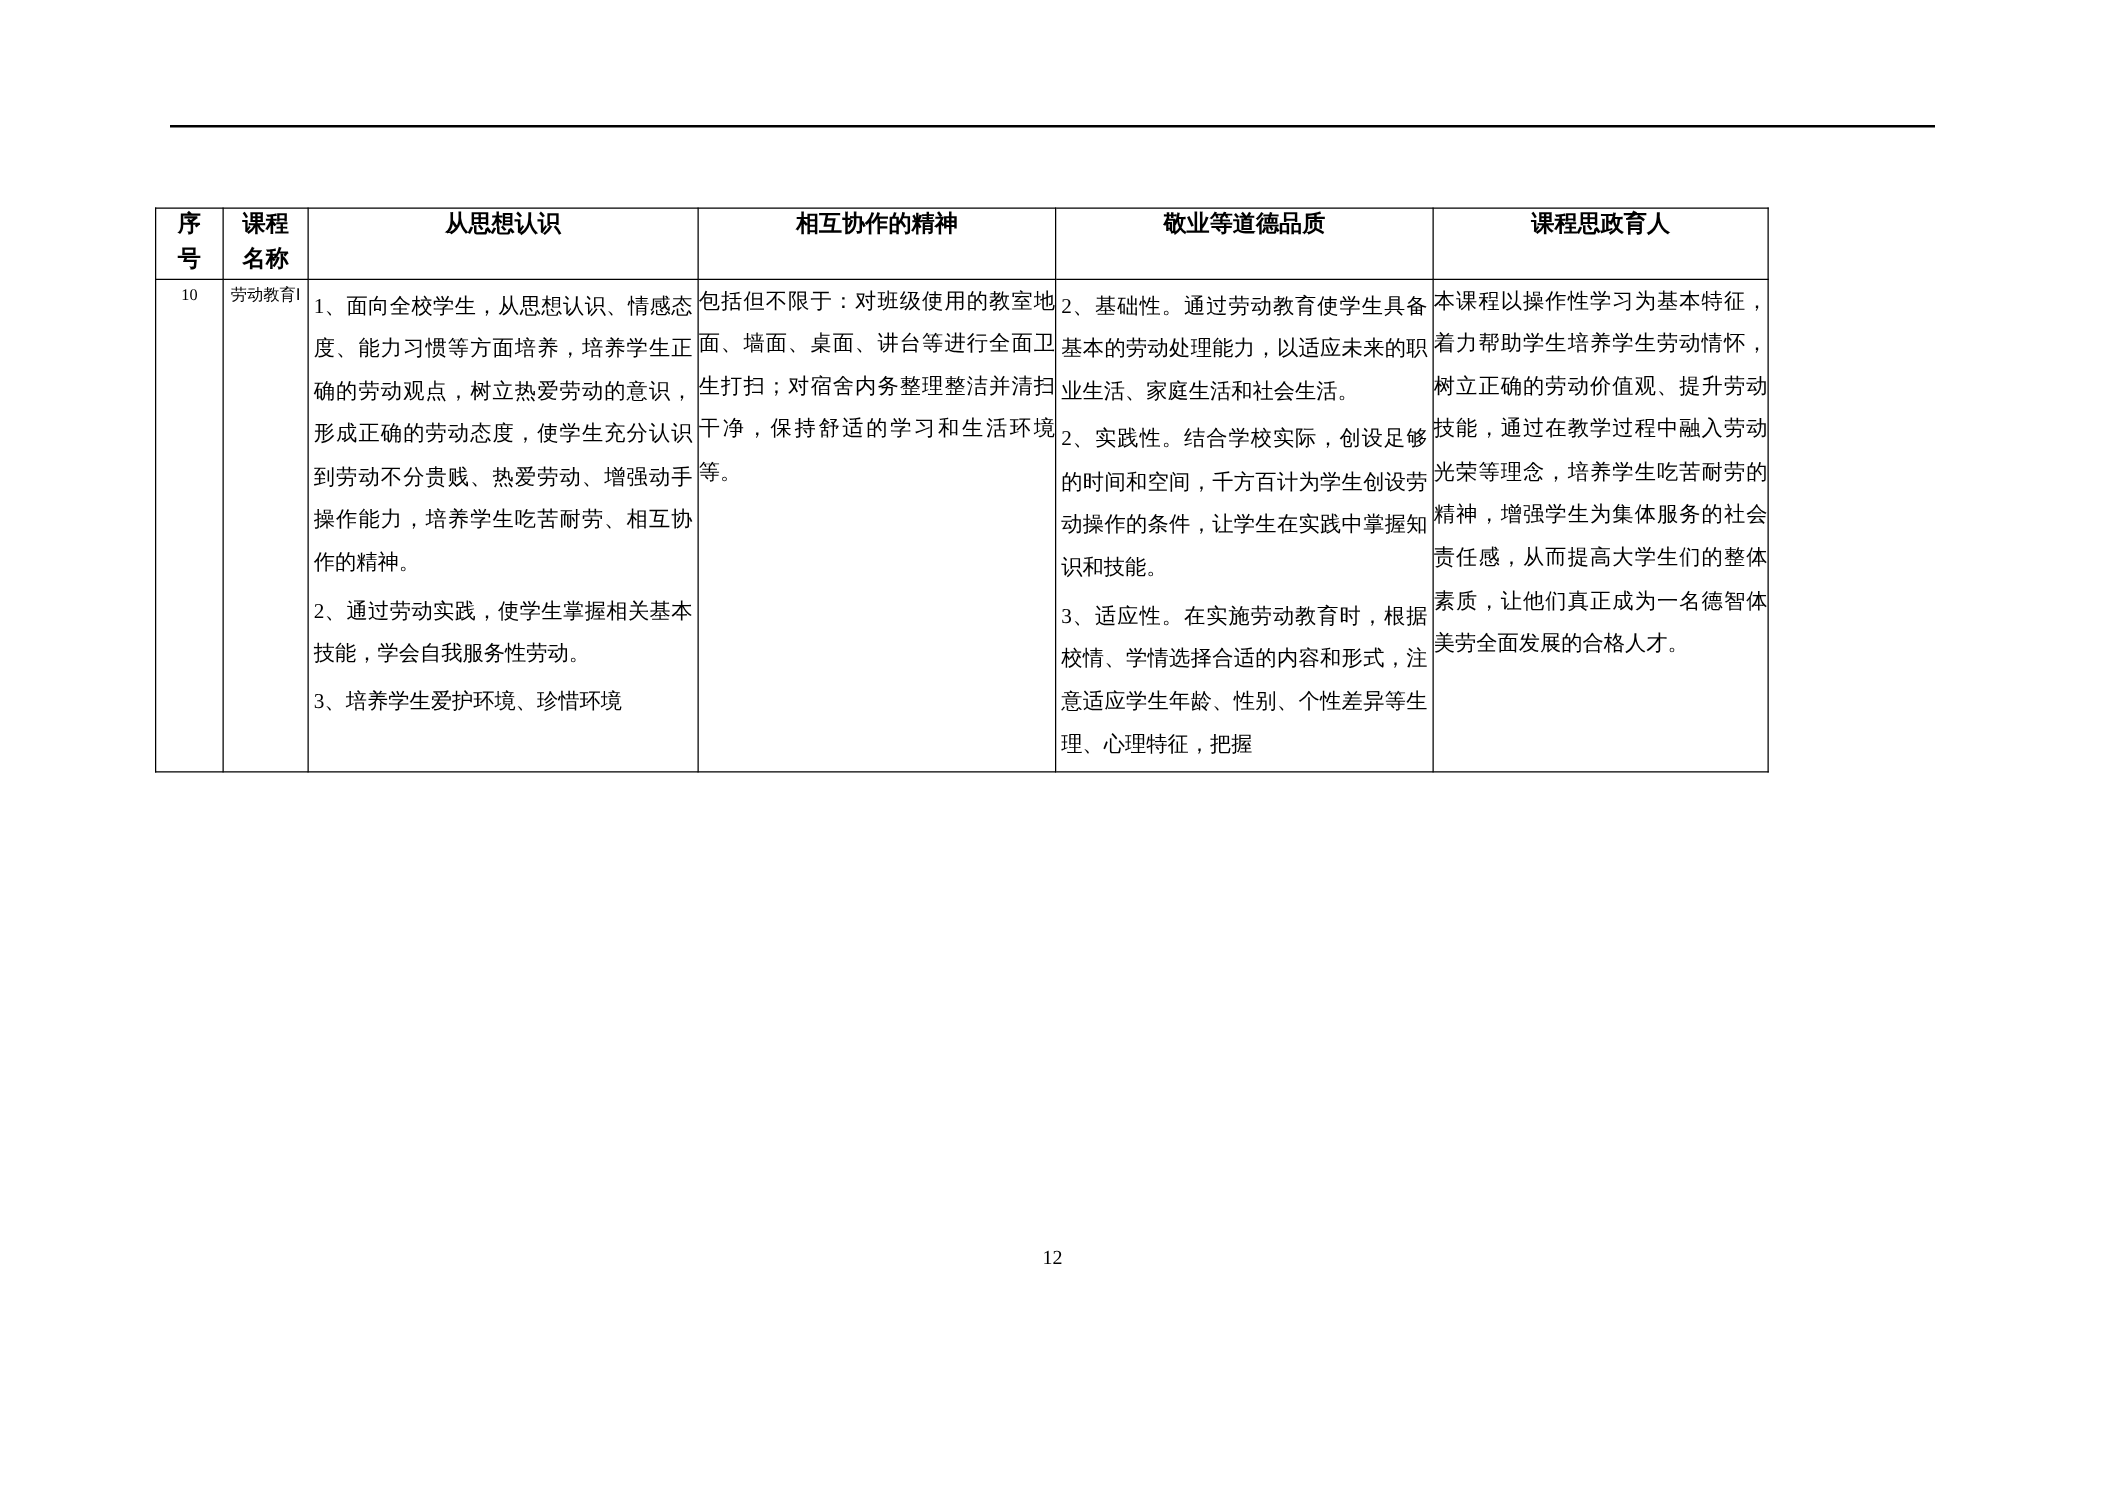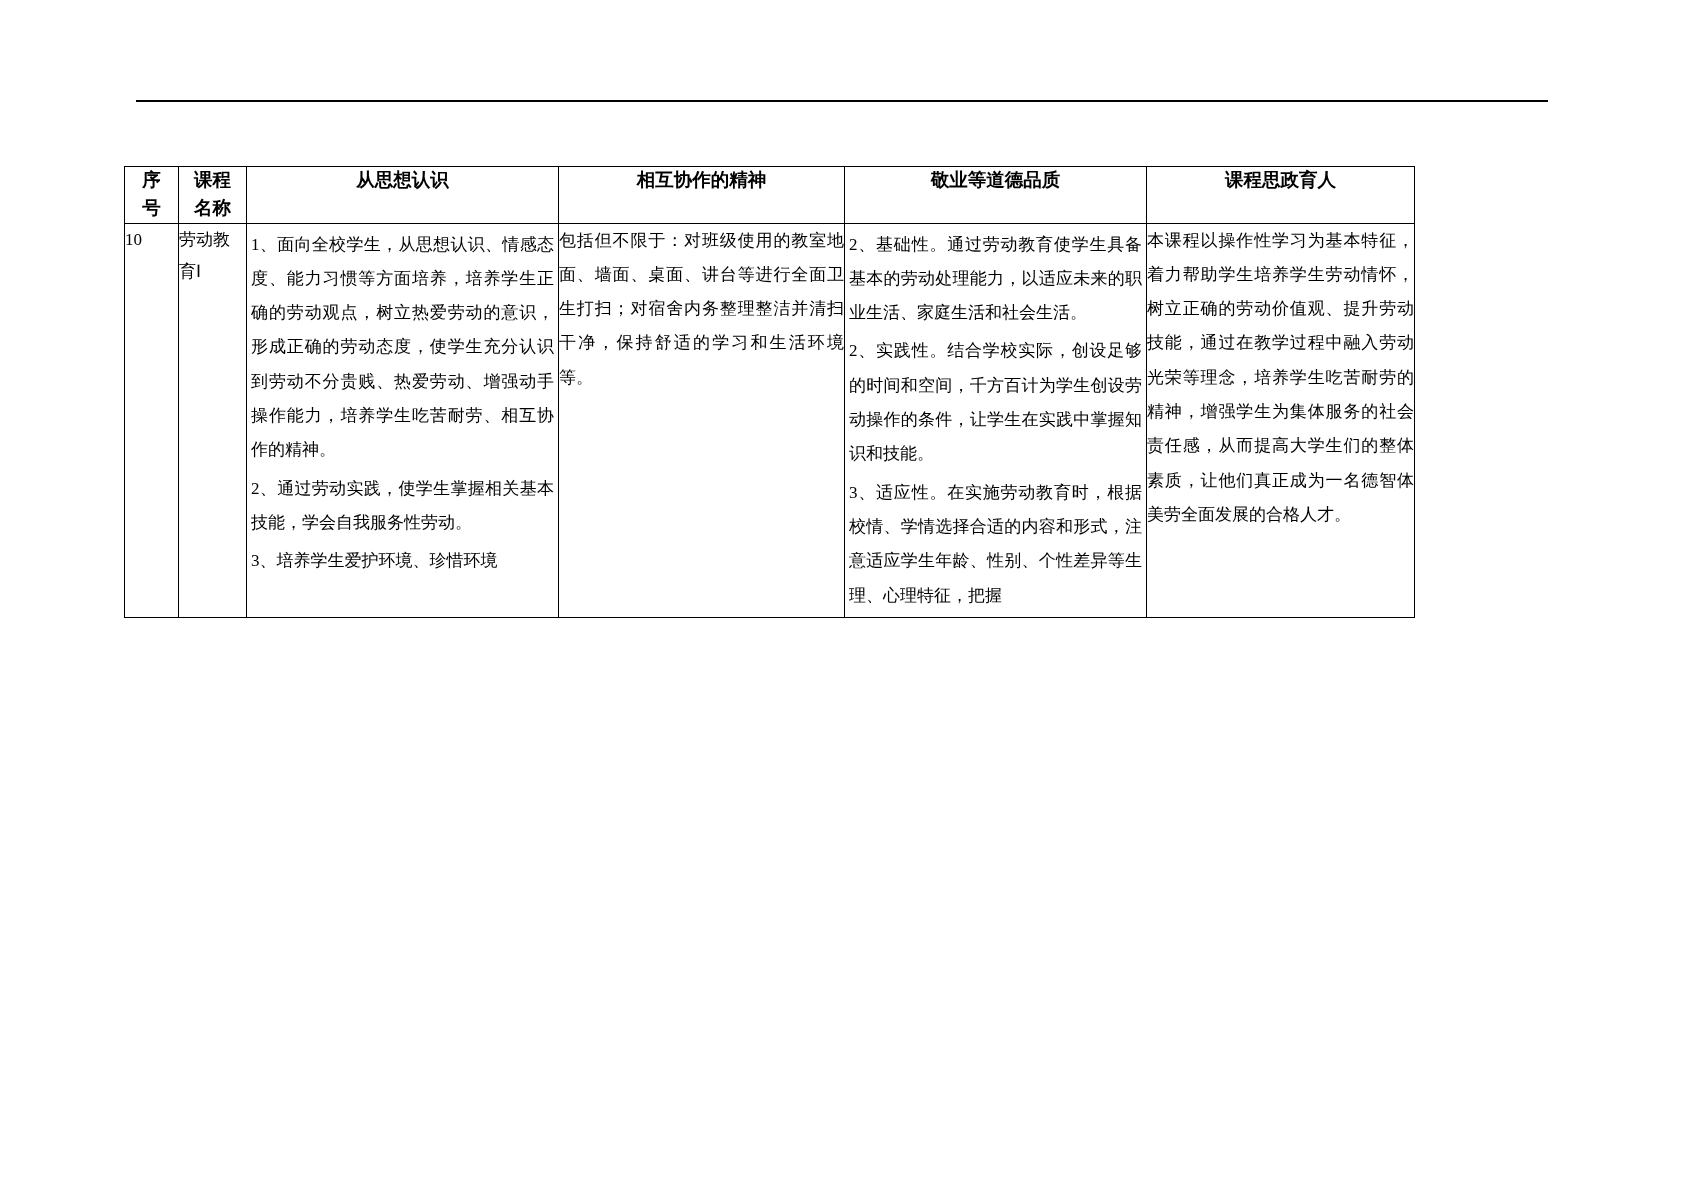--- a/index.html
+++ b/index.html
@@ -67,23 +67,23 @@
     font-size: 17px;
     line-height: 2.02;
     padding: 6px 8px 8px 8px;
     text-align: justify;
     text-justify: inter-ideograph;
   }
   td.cell p {
     margin: 4px;
   }
   td.center-cell {
-    text-align: left;
+    text-align: center;
     vertical-align: middle;
-    font-size: 17px;
+    font-size: 13px;
     line-height: 1.9;
   }
   td.ideo-cell {
     font-size: 17px;
     line-height: 2.02;
     padding: 6px 8px 8px 8px;
     text-align: justify;
     text-justify: inter-ideograph;
   }
   td.empty-cell {
@@ -147,14 +147,15 @@
               <p>2、基础性。通过劳动教育使学生具备基本的劳动处理能力，以适应未来的职业生活、家庭生活和社会生活。</p>
               <p>2、实践性。结合学校实际，创设足够的时间和空间，千方百计为学生创设劳动操作的条件，让学生在实践中掌握知识和技能。</p>
               <p>3、适应性。在实施劳动教育时，根据校情、学情选择合适的内容和形式，注意适应学生年龄、性别、个性差异等生理、心理特征，把握</p>
             </td>
           <td class="ideo-cell">本课程以操作性学习为基本特征，着力帮助学生培养学生劳动情怀，树立正确的劳动价值观、提升劳动技能，通过在教学过程中融入劳动光荣等理念，培养学生吃苦耐劳的精神，增强学生为集体服务的社会责任感，从而提高大学生们的整体素质，让他们真正成为一名德智体美劳全面发展的合格人才。</td>
         </tr>
       </tbody>
     </table>
   </div>
 
+  <div class="page-number">12</div>
 
 </div>
 
 </body></html>

